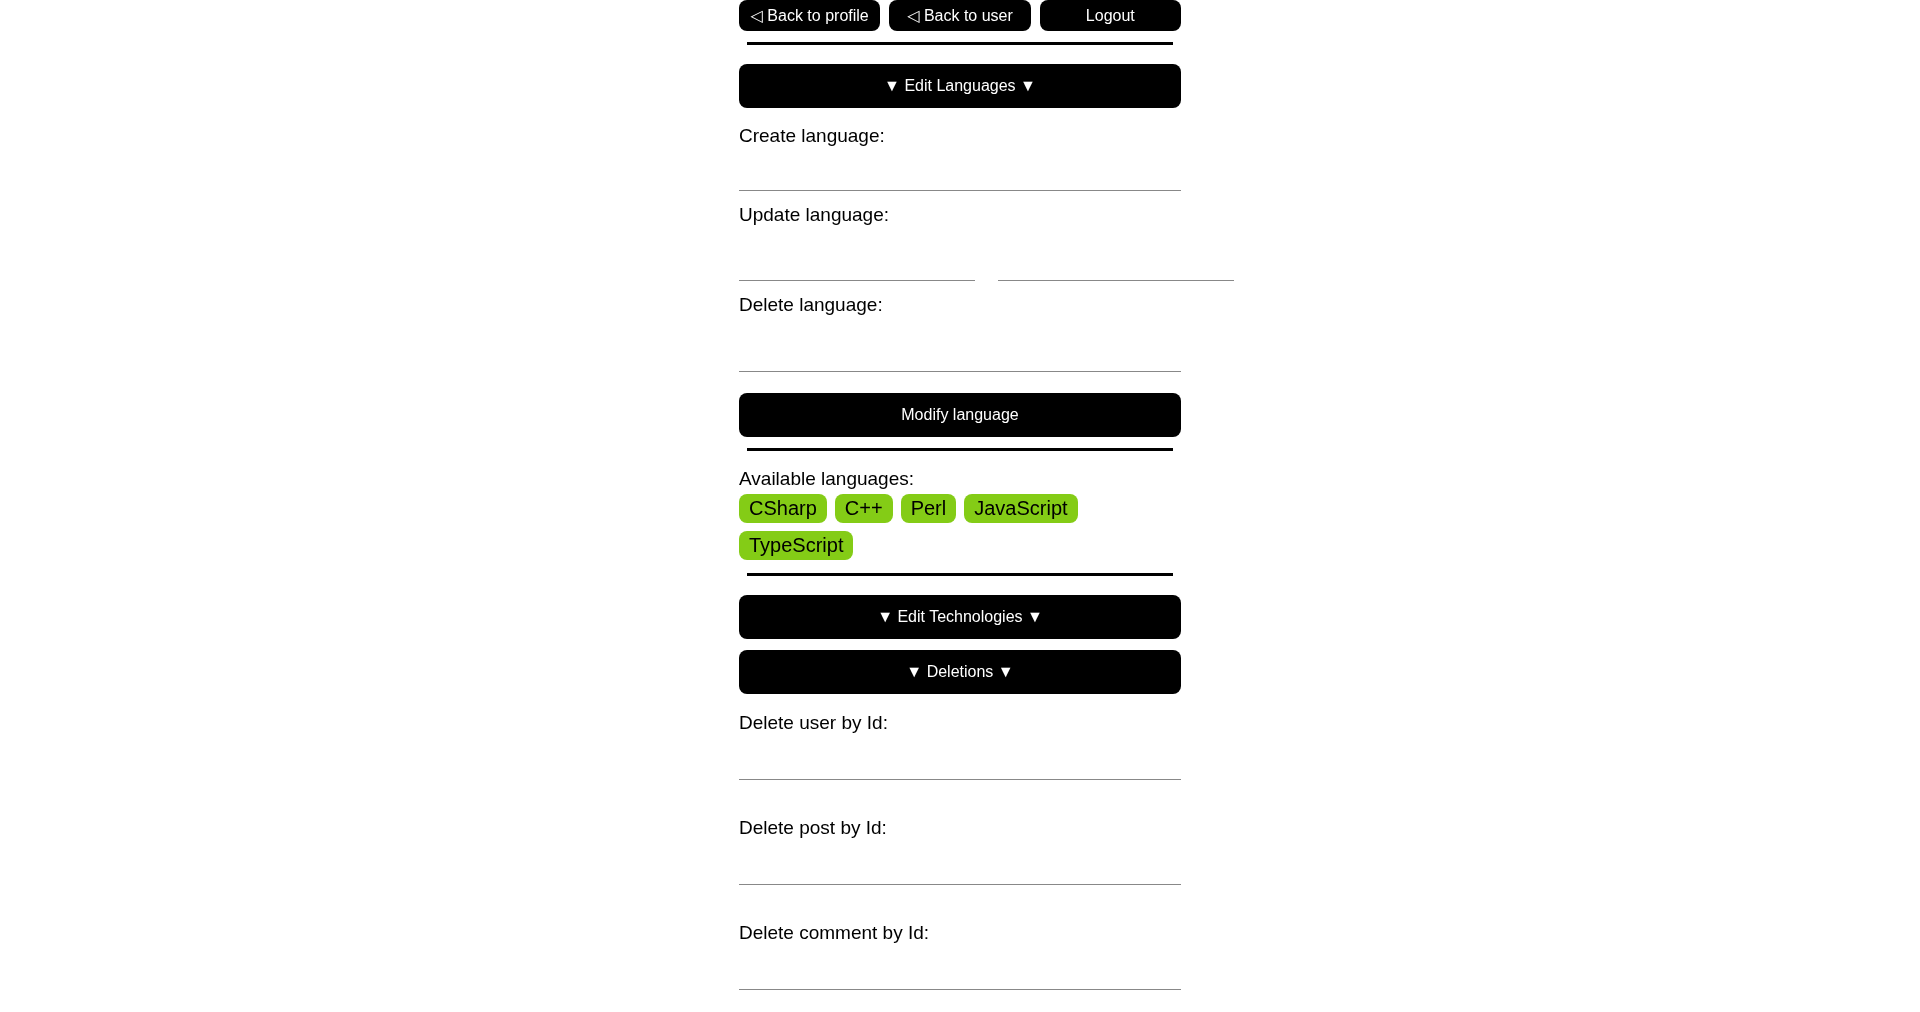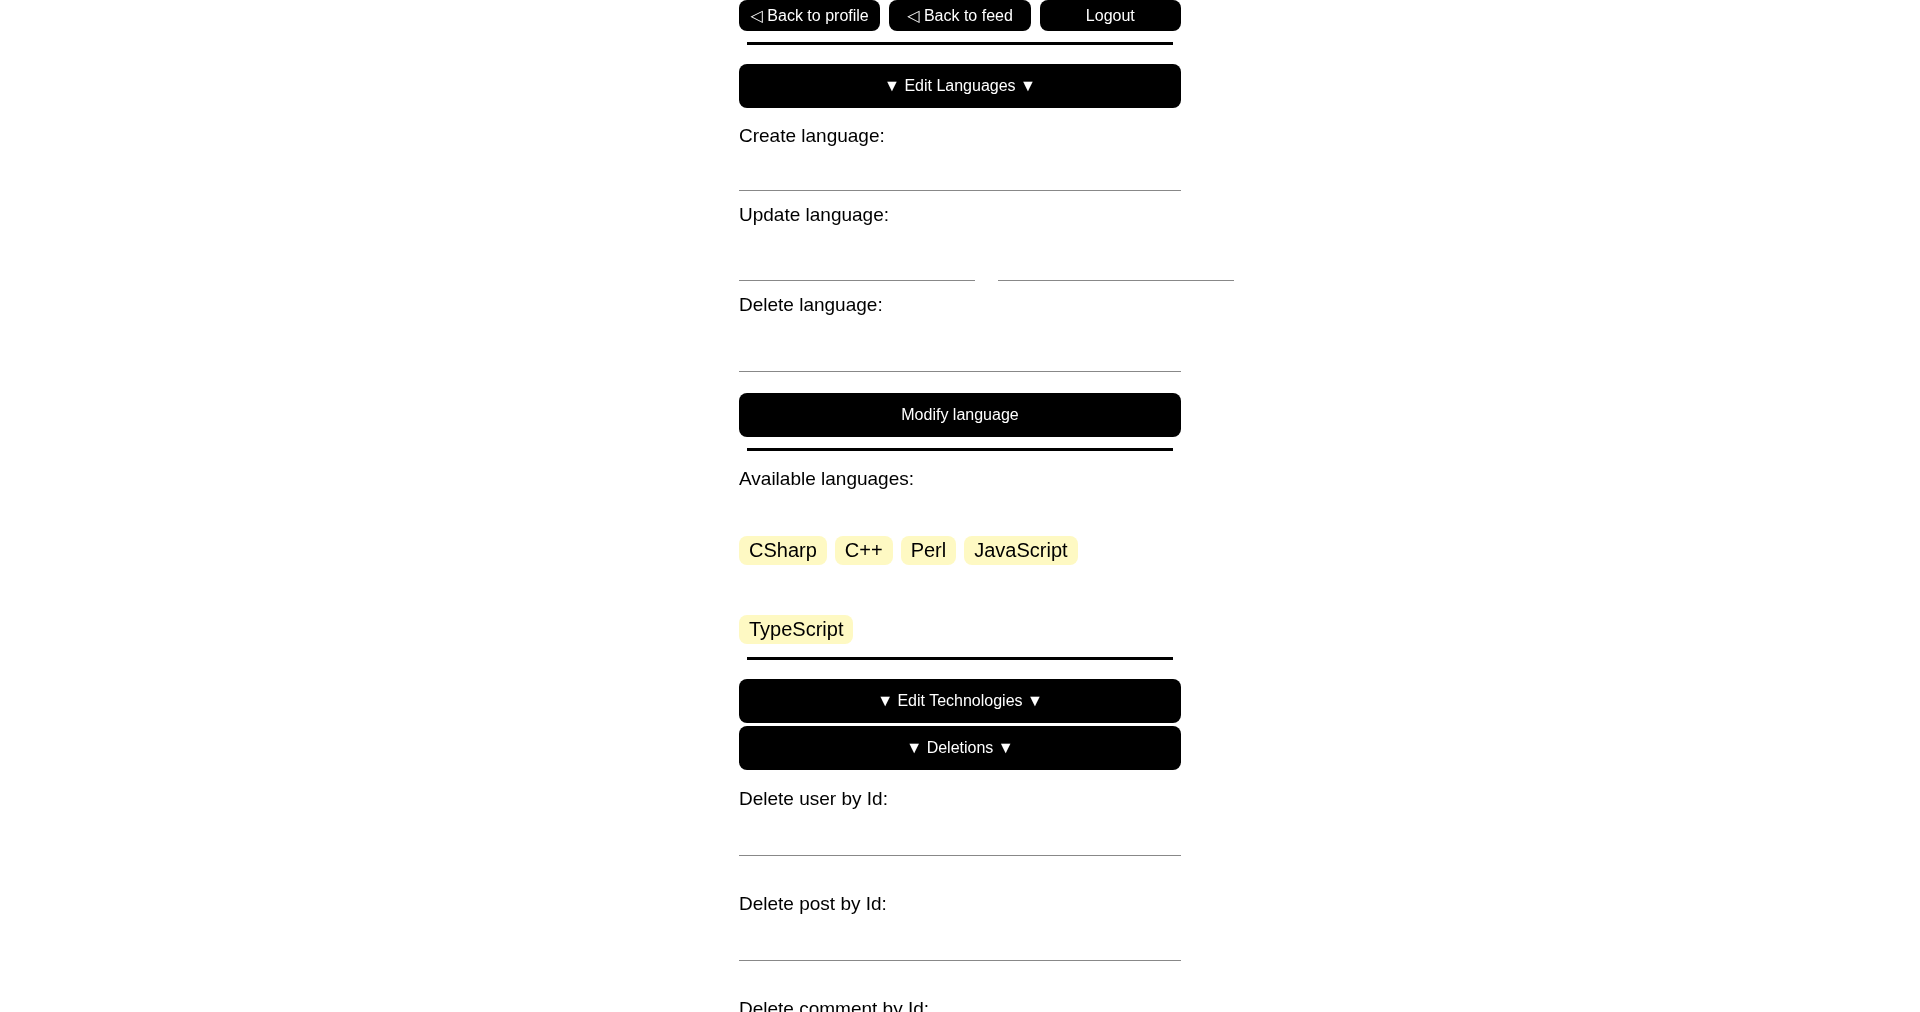--- a/index.html
+++ b/index.html
@@ -76,50 +76,49 @@
     flex: 1;
     width: auto;
   }
   .chips {
     display: flex;
     flex-wrap: wrap;
     gap: 8px;
     margin-top: 4px;
   }
   .chip {
-    background: #fef9c3;
+    background: #84cc16;
     color: #000000;
     border-radius: 8px;
     padding: 3px 10px;
     font-size: 20px;
     line-height: 23px;
-    margin-top: 42px;
   }
   
-  .mt10 { margin-top: 3px; }
+  .mt10 { margin-top: 11px; }
   .mt12 { margin-top: 12px; }
   .mt14 { margin-top: 14px; }
   .mt16 { margin-top: 16px; }
   .mt17 { margin-top: 17px; }
   .mt19 { margin-top: 19px; }
   .mt20 { margin-top: 36px; }
   .mt21 { margin-top: 21px; }
   .mt25 { margin-top: 25px; }
   .mt26 { margin-top: 26px; }
   .btn-delete { height: 23px; }
 </style>
 </head>
 <body>
 
 <div class="page">
   <div class="container">
 
     <div class="btn-row">
       <button class="btn">◁ Back to profile</button>
-      <button class="btn">◁ Back to feed</button>
+      <button class="btn">◁ Back to user</button>
       <button class="btn">Logout</button>
     </div>
 
     <hr class="thick">
 
     <button class="btn btn-wide mt19">▼ Edit Languages ▼</button>
 
     <div class="field-label mt16">Create language:</div>
     <input class="line mt14" type="text" value="" style="">
 

